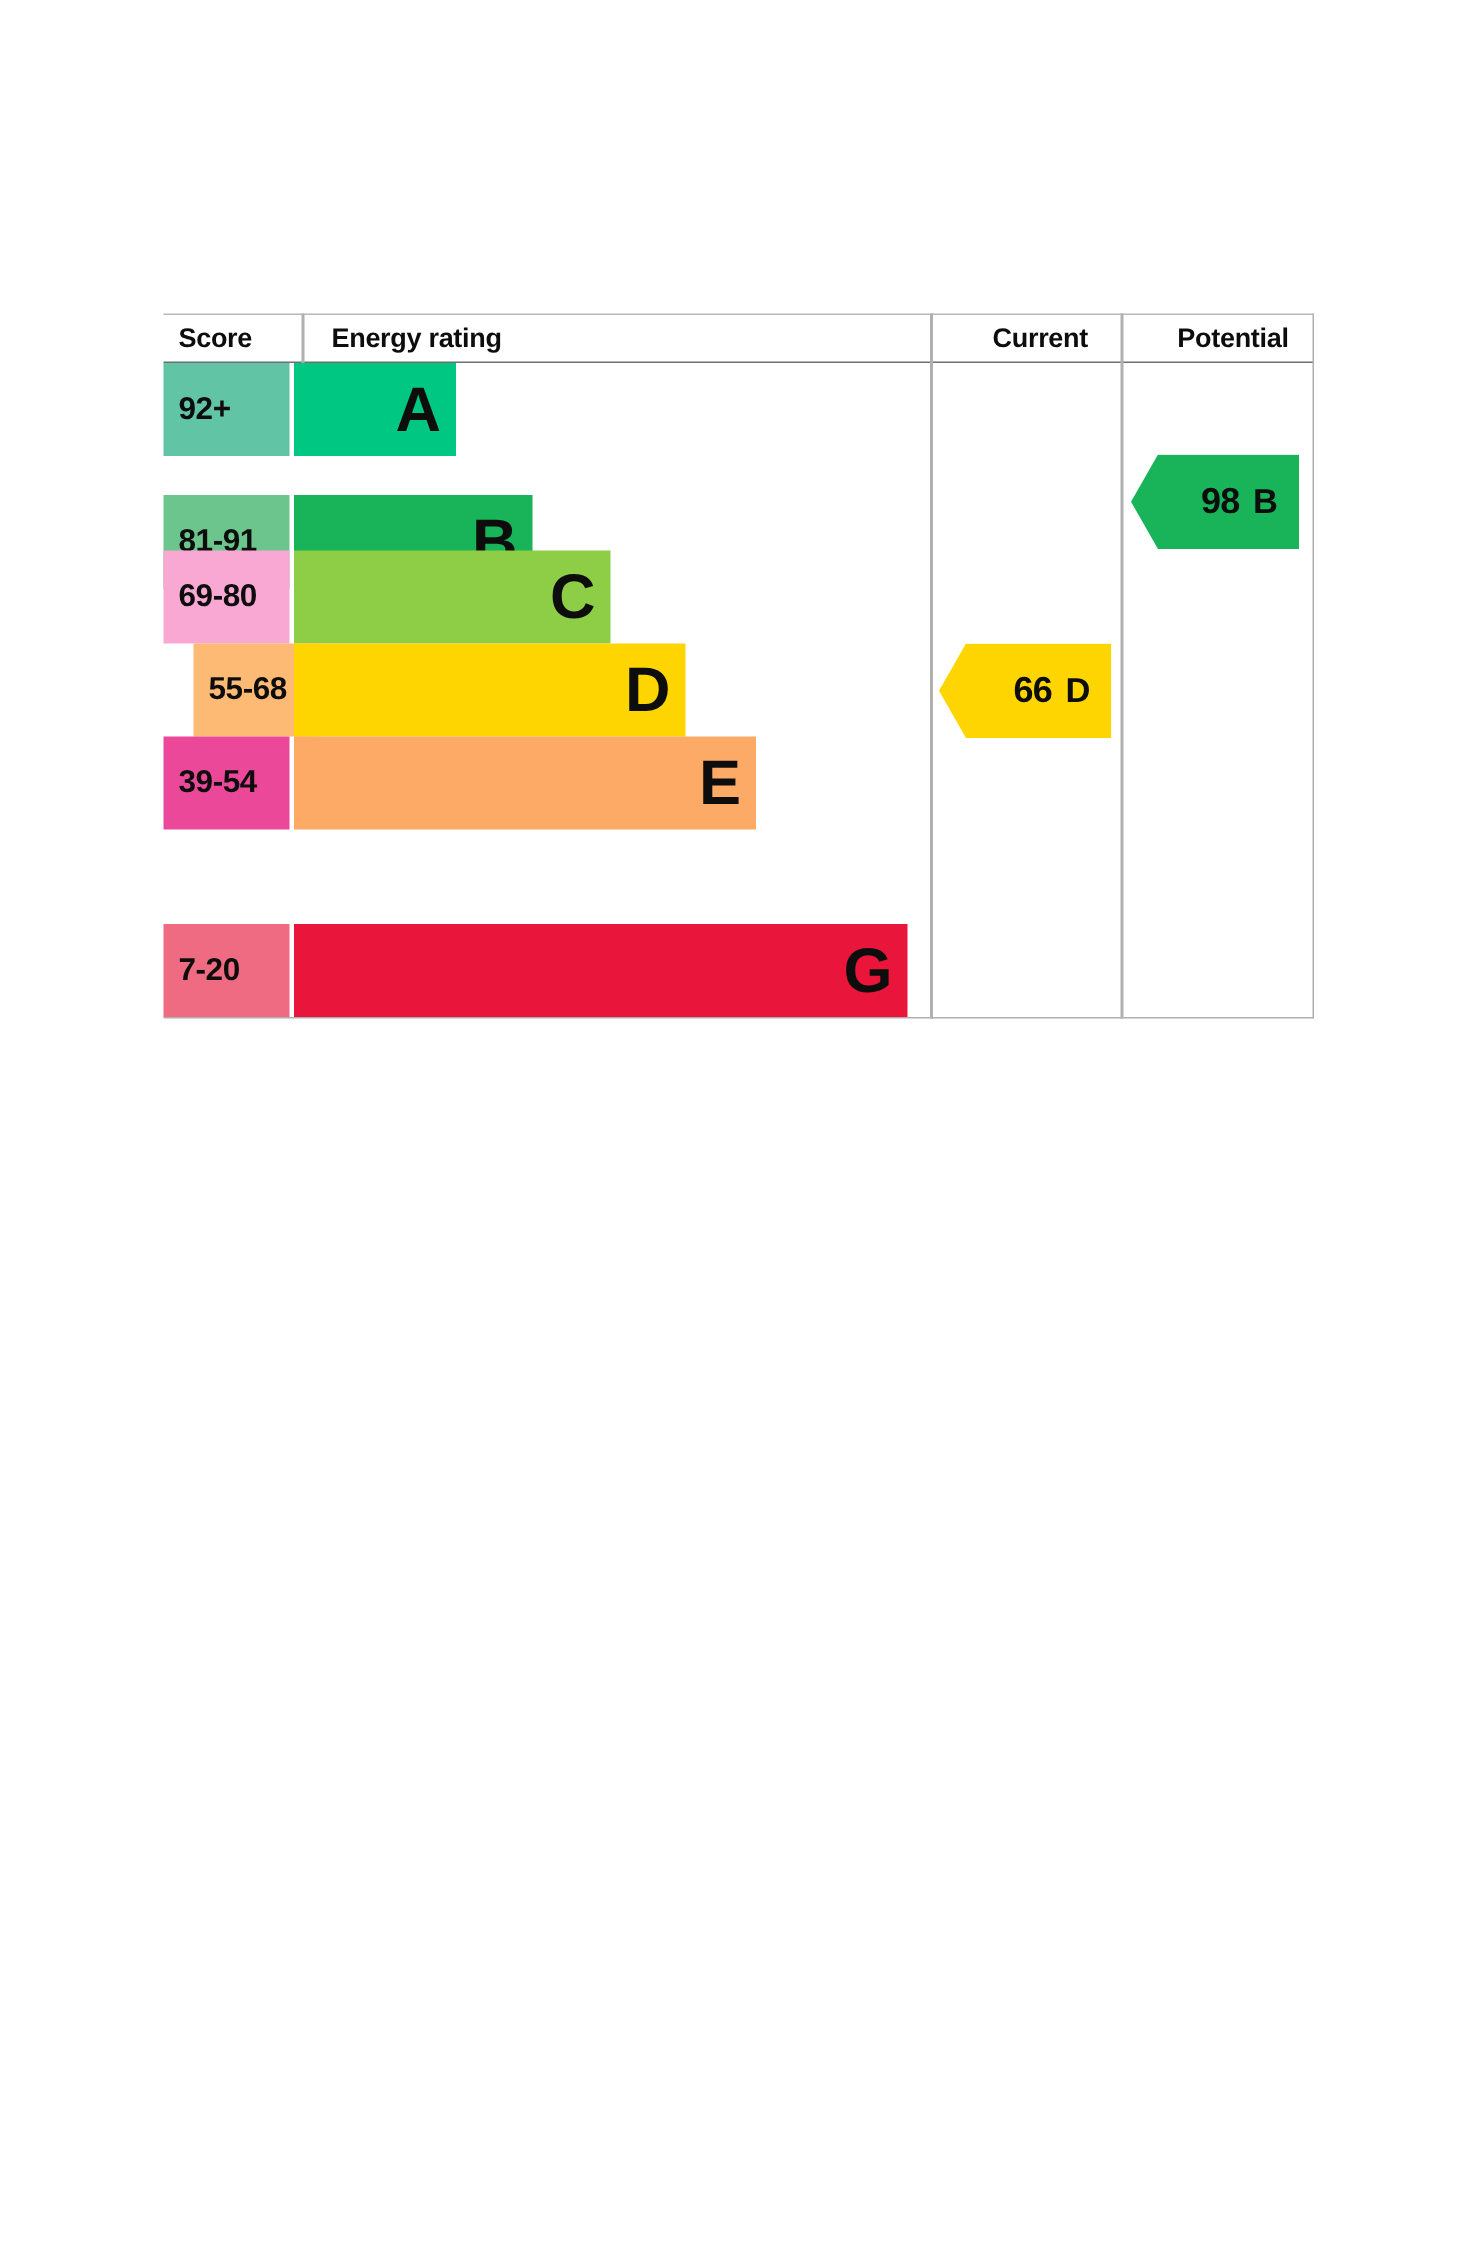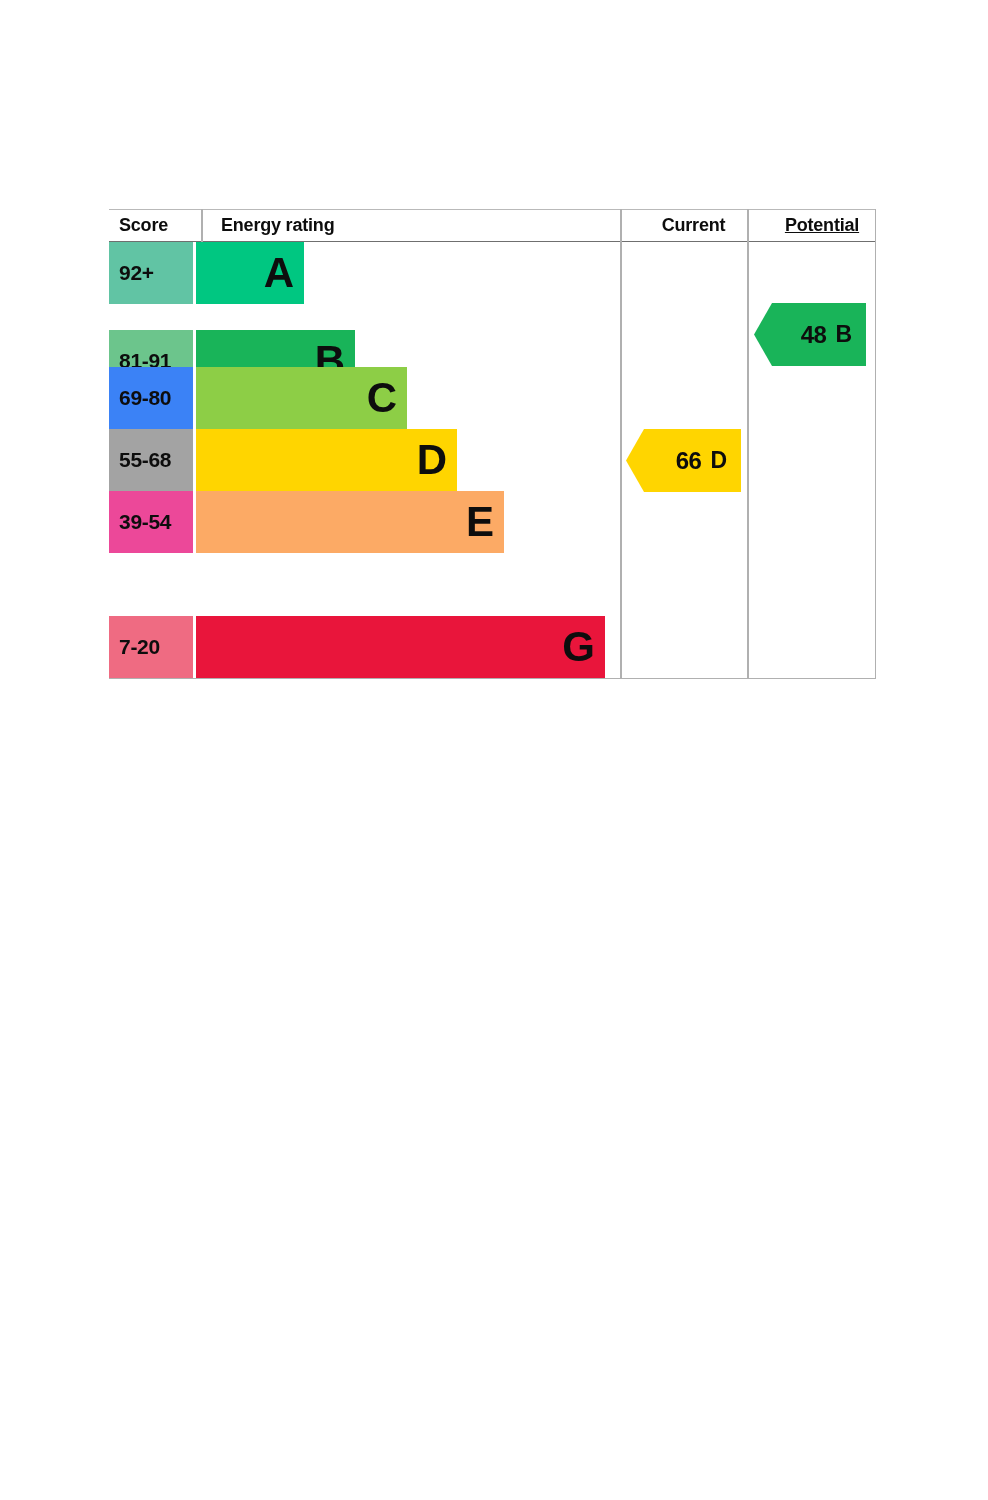--- a/index.html
+++ b/index.html
@@ -42,21 +42,21 @@
     display: flex;
     align-items: center;
     font-size: 18px;
     font-weight: bold;
     color: #0d0d0d;
     letter-spacing: -0.2px;
   }
   .hdr-score    { left: 10px;  }
   .hdr-rating   { left: 112px; }
   .hdr-current  { left: 521px; width: 127px; justify-content: center; }
-  .hdr-potential{ left: 648px; width: 130px; justify-content: center; text-decoration: underline; }
+  .hdr-potential{ left: 648px; width: 130px; justify-content: center; }
 
   
   .vline {
     position: absolute;
     width: 1.5px;
     background: #b0b0b0;
   }
   .vline-a { left: 92px;  top: 0;  height: 33px; }
   .vline-b { left: 511px; top: 0;  height: 470px; }
   .vline-c { left: 638px; top: 0;  height: 470px; }
@@ -164,27 +164,27 @@
           <span class="bar-letter">A</span>
         </div>
       </div>
       <div class="row" style="top: 62.2857px; height: 62.2857px; margin-top: 26px;">
         <div class="score-cell" style="height: 62.2857px; background: rgb(108, 197, 140);">81-91</div>
         <div class="bar" style="height: 62.2857px; width: 159px; background: rgb(25, 180, 89);">
           <span class="bar-letter">B</span>
         </div>
       </div>
       <div class="row" style="top: 124.571px; height: 62.2857px;">
-        <div class="score-cell" style="height: 62.2857px; background: #3b82f6; text-align: center;">69-80</div>
+        <div class="score-cell" style="height: 62.2857px; background: #f9a8d4; text-align: center;">69-80</div>
         <div class="bar" style="height: 62.2857px; width: 211px; background: rgb(141, 206, 70);">
           <span class="bar-letter">C</span>
         </div>
       </div>
       <div class="row" style="top: 186.857px; height: 62.2857px;">
-        <div class="score-cell" style="height: 62.2857px; background: #a3a3a3;">55-68</div>
+        <div class="score-cell" style="height: 62.2857px; background: #fdba74; margin-left: 20px;">55-68</div>
         <div class="bar" style="height: 62.2857px; width: 261px; background: rgb(255, 213, 0);">
           <span class="bar-letter">D</span>
         </div>
       </div>
       <div class="row" style="top: 249.143px; height: 62.2857px;">
         <div class="score-cell" style="height: 62px; background: #ec4899; text-align: center;">39-54</div>
         <div class="bar" style="height: 62.2857px; width: 308px; background: rgb(252, 170, 101);">
           <span class="bar-letter">E</span>
         </div>
       </div>
@@ -194,17 +194,17 @@
           <span class="bar-letter">G</span>
         </div>
       </div>
     </div>
 
   <div class="arrow arrow-current" id="arrow-current" style="background: rgb(255, 213, 0);">
     <span class="num">66</span>
     <span class="ltr">D</span>
   </div>
   <div class="arrow arrow-potential" id="arrow-potential" style="background: rgb(25, 180, 89);">
-    <span class="num">48</span>
+    <span class="num">98</span>
     <span class="ltr">B</span>
   </div>
 
 </div>
 
 </body></html>

